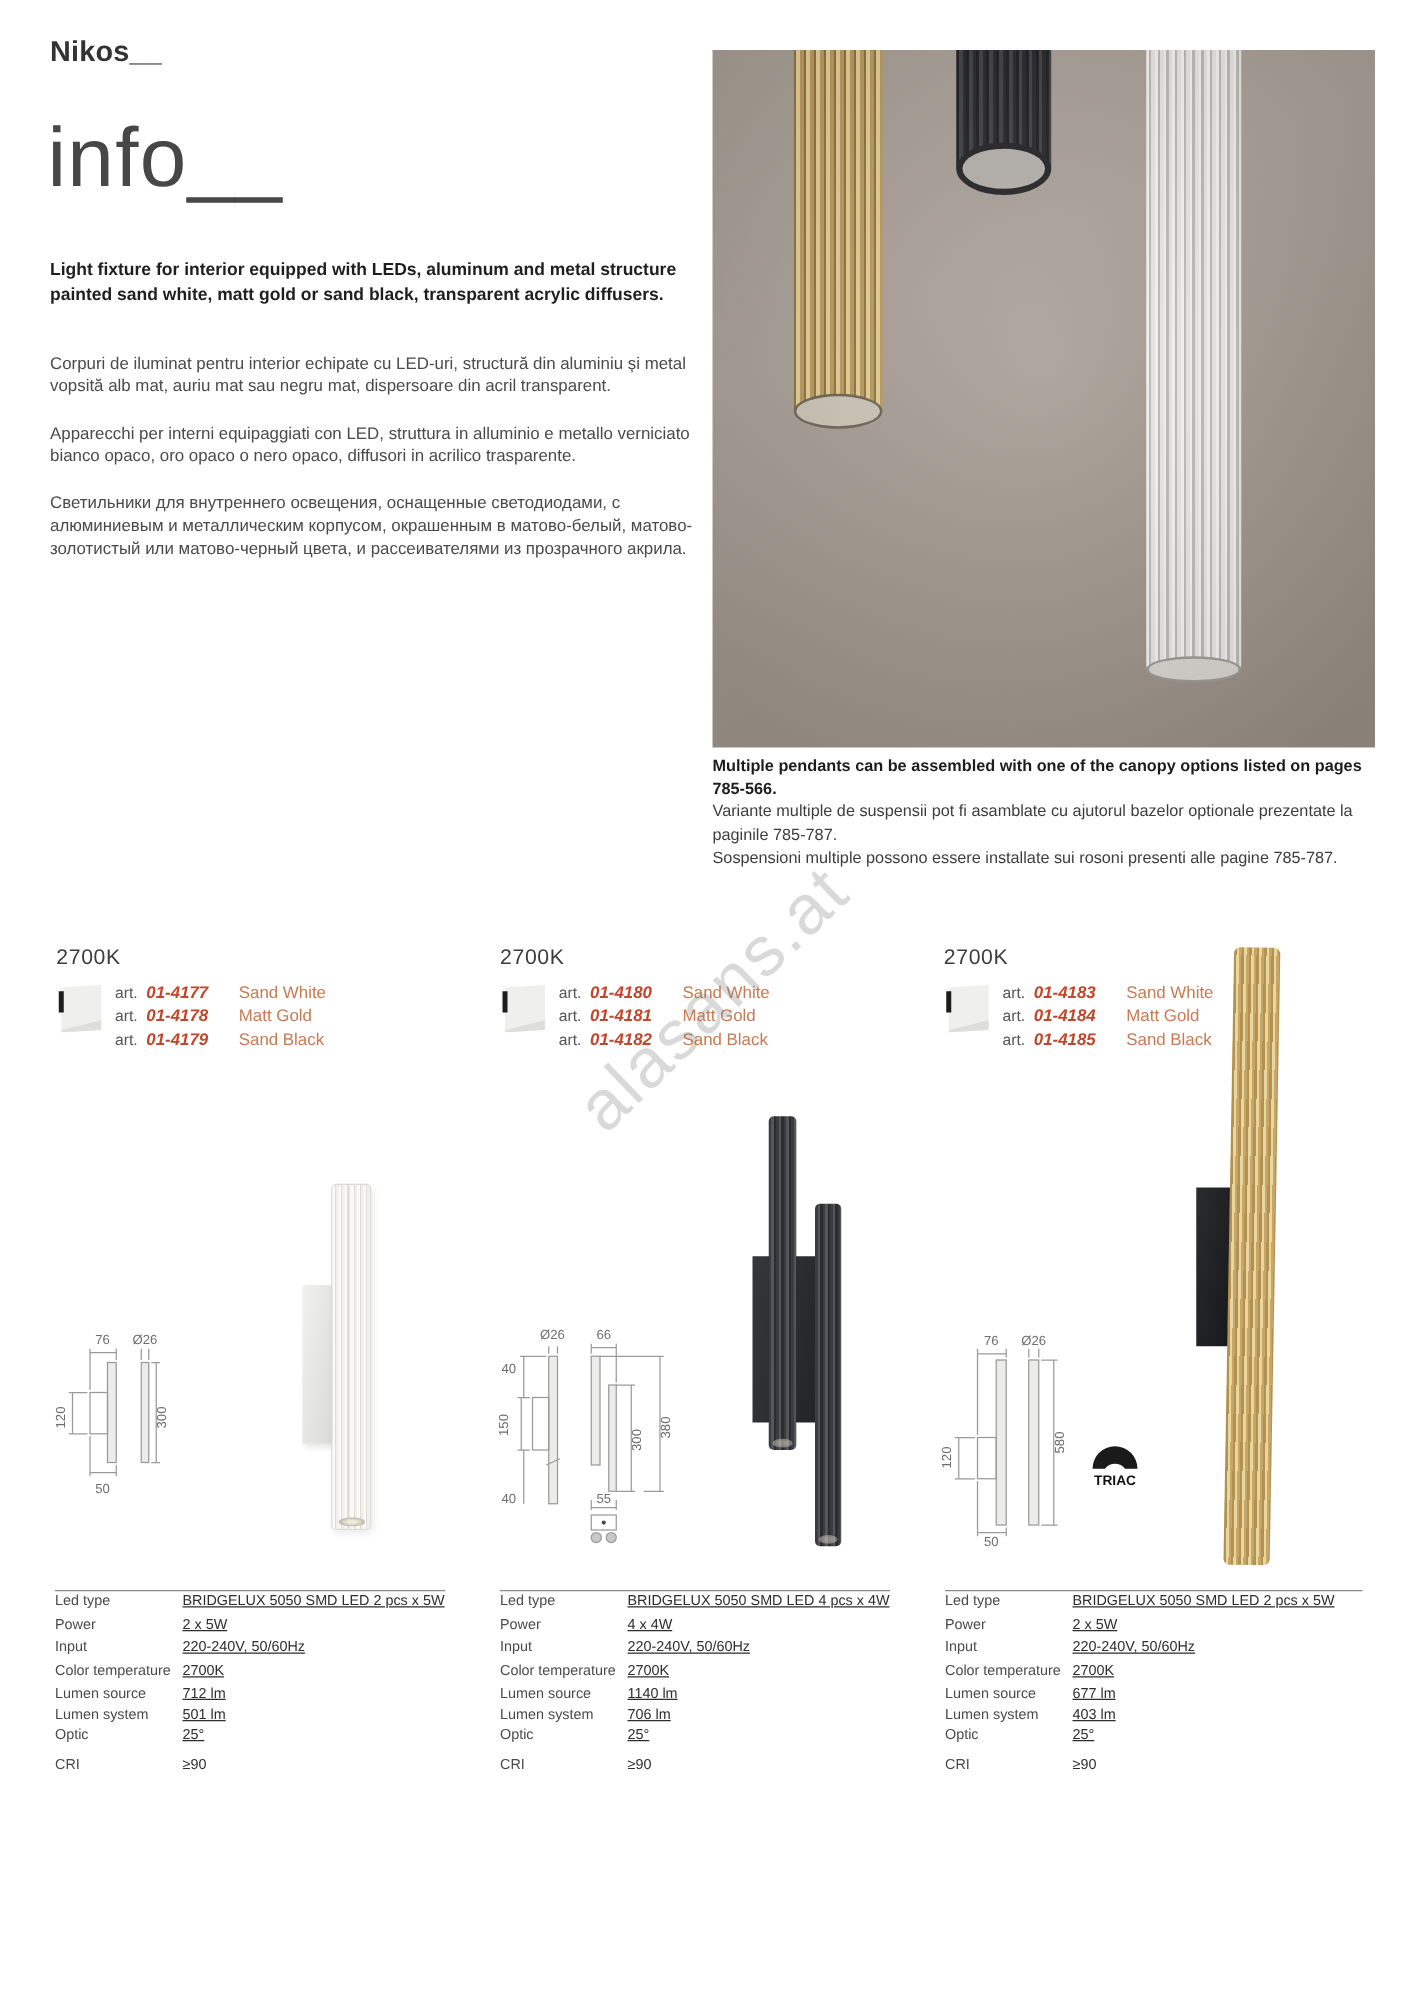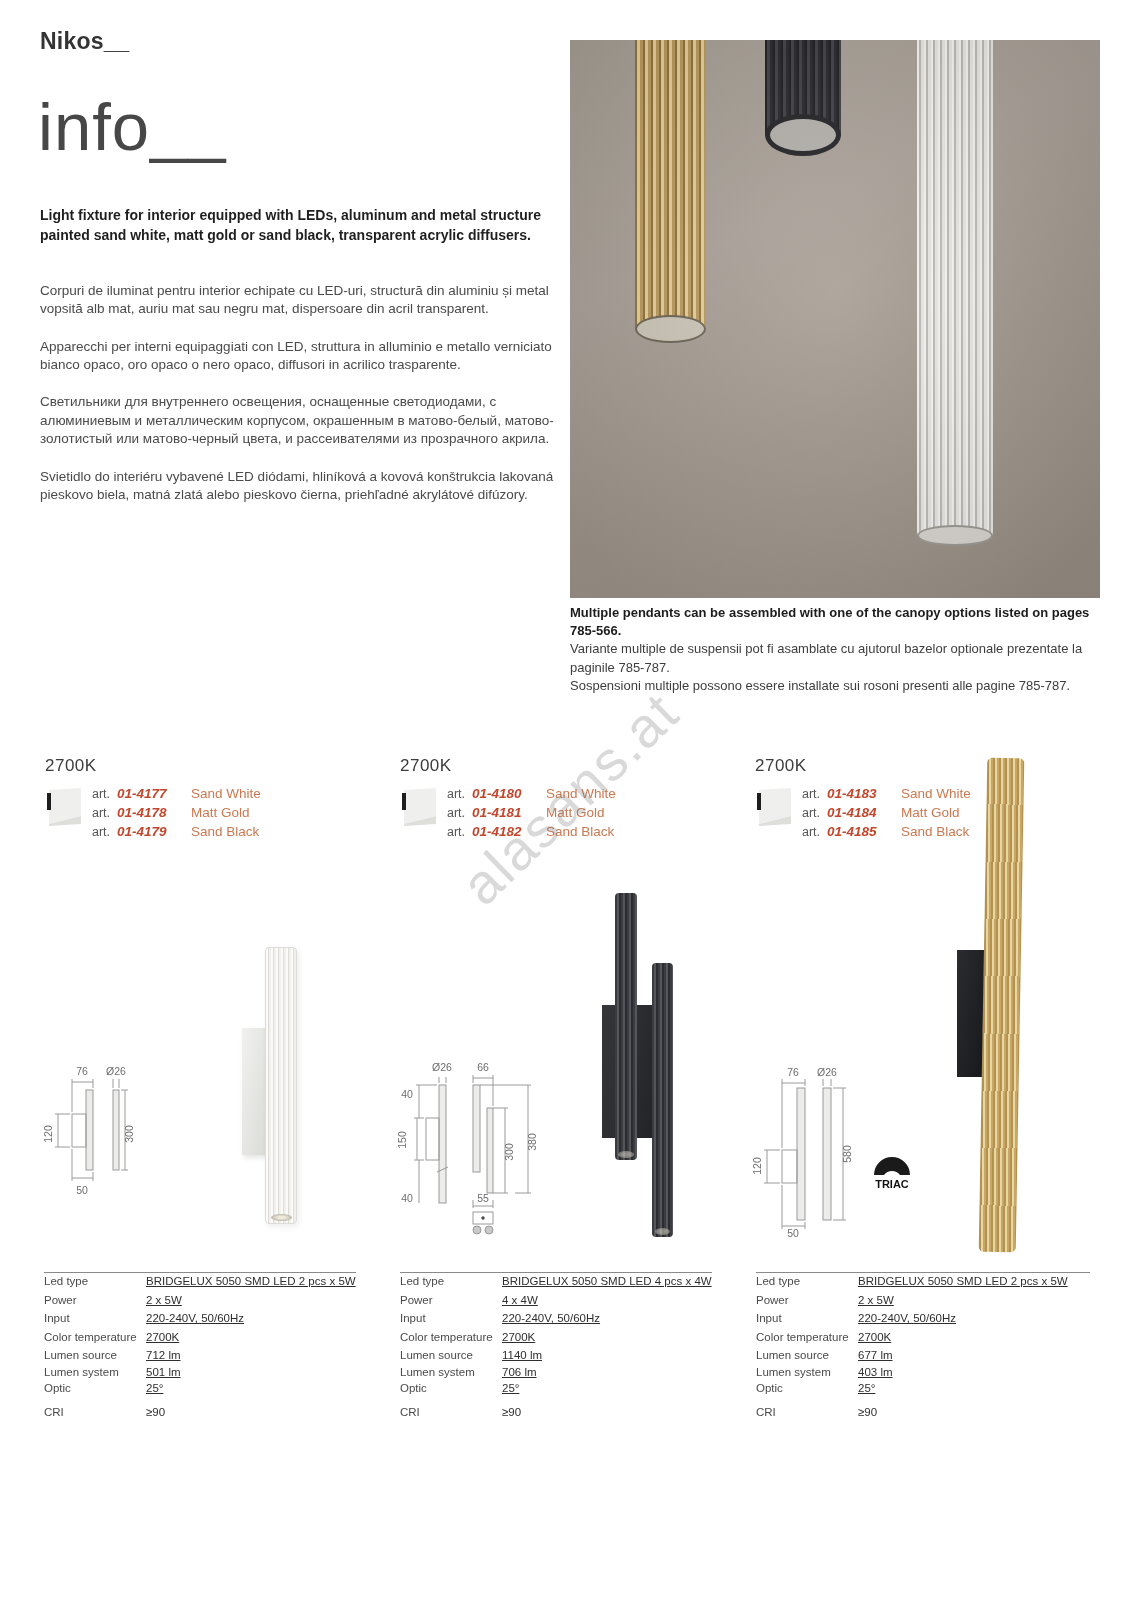--- a/index.html
+++ b/index.html
@@ -89,21 +89,20 @@
 
   <div class="brand">Nikos__</div>
   <div class="info-title">info__</div>
 
   <div class="desc-en">Light fixture for interior equipped with LEDs, aluminum and metal structure painted sand white, matt gold or sand black, transparent acrylic diffusers.</div>
 
   <div class="descs">
     <p>Corpuri de iluminat pentru interior echipate cu LED-uri, structură din aluminiu și metal vopsită alb mat, auriu mat sau negru mat, dispersoare din acril transparent.</p>
     <p>Apparecchi per interni equipaggiati con LED, struttura in alluminio e metallo verniciato bianco opaco, oro opaco o nero opaco, diffusori in acrilico trasparente.</p>
     <p>Светильники для внутреннего освещения, оснащенные светодиодами, с алюминиевым и металлическим корпусом, окрашенным в матово-белый, матово-золотистый или матово-черный цвета, и рассеивателями из прозрачного акрила.</p>
-    <p>Svietidlo do interiéru vybavené LED diódami, hliníková a kovová konštrukcia lakovaná pieskovo biela, matná zlatá alebo pieskovo čierna, priehľadné akrylátové difúzory.</p>
   </div>
 
   <div class="photo">
     <div class="pend pend-gold">
         <div class="rim"></div>
       </div>
     <div class="pend pend-black">
         <div class="rim"></div>
       </div>
     <div class="pend pend-white">

